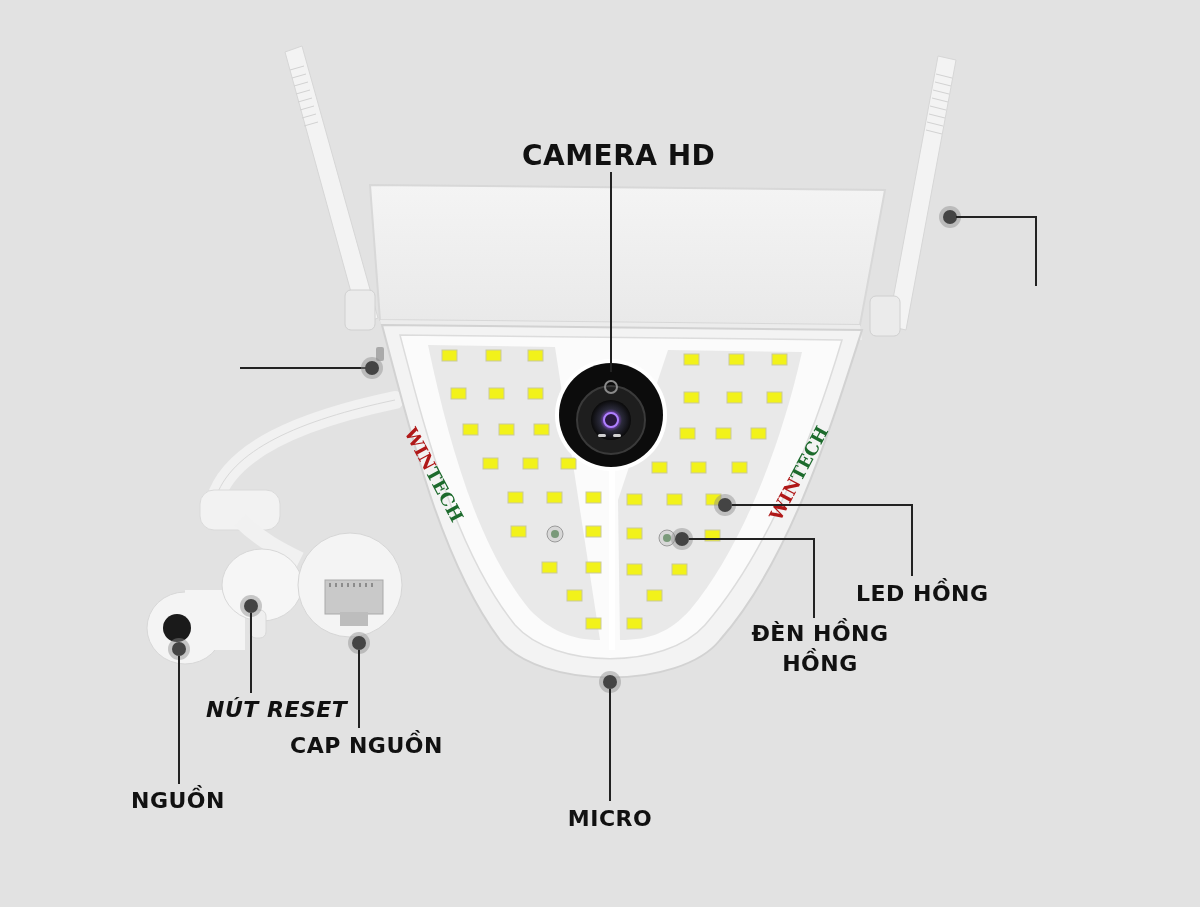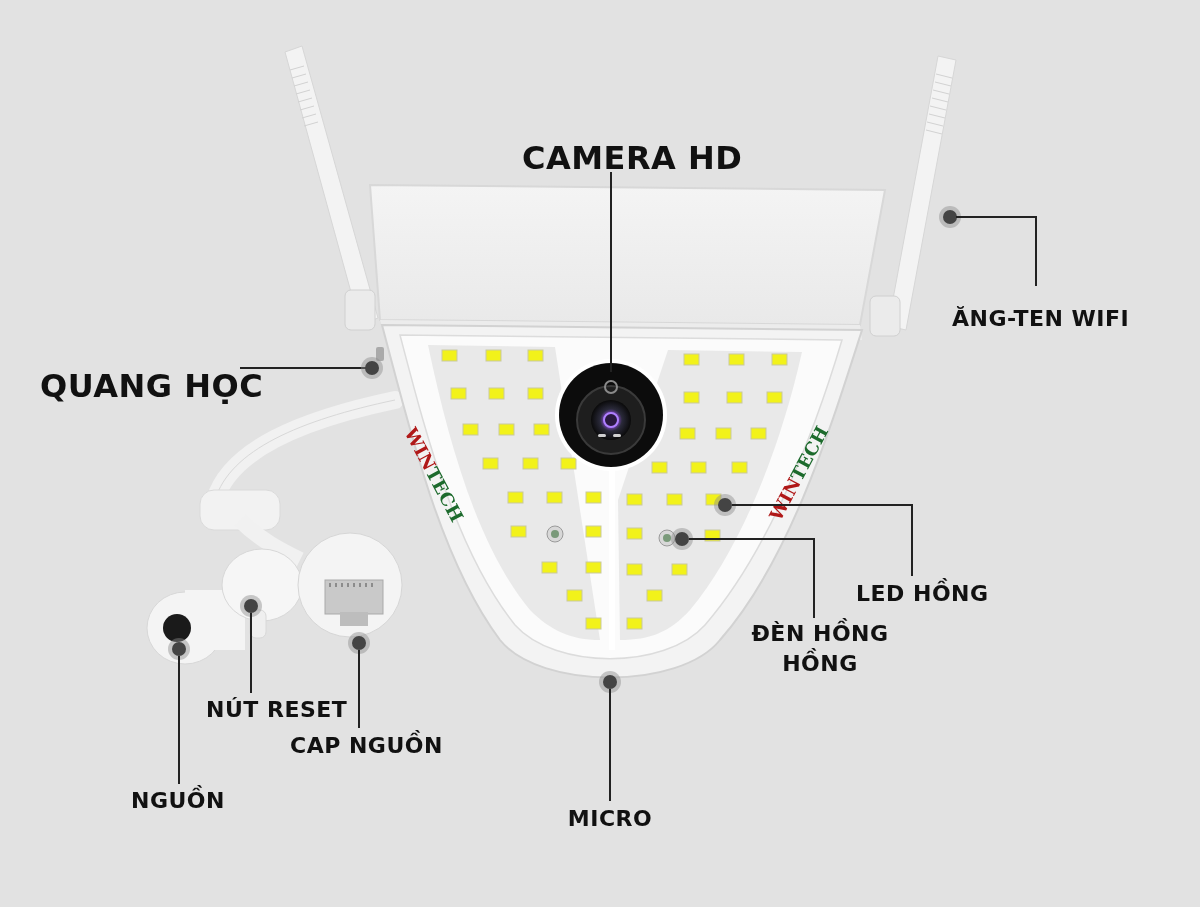--- a/index.html
+++ b/index.html
@@ -1,19 +1,19 @@
 <!DOCTYPE html>
 <html><head>
 <meta charset="utf-8">
 <style>
   html, body { margin: 0; padding: 0; }
   body { width: 1200px; height: 907px; background: #e2e2e2; position: relative; overflow: hidden;
          font-family: "DejaVu Sans", sans-serif; }
   .stage { position: absolute; left: 0; top: 0; width: 1200px; height: 907px; }
-  .label { position: absolute; color: #111; font-weight: bold; font-size: 32px; letter-spacing: 0.5px; white-space: nowrap; line-height: 1.25; }
+  .label { position: absolute; color: #111; font-weight: bold; font-size: 28px; letter-spacing: 0.5px; white-space: nowrap; line-height: 1.25; }
   .label.sm { font-size: 22px; }
   .label.right { text-align: right; }
   .label.center { text-align: center; }
   .line { position: absolute; background: #222; }
   .dot { position: absolute; width: 14px; height: 14px; border-radius: 50%; background: #444;
          box-shadow: 0 0 0 4px rgba(140,140,140,0.45); }
   svg { position: absolute; left: 0; top: 0; }
 </style>
 </head>
 <body>
@@ -185,23 +185,21 @@
 
     <rect x="376" y="347" width="8" height="14" rx="2" fill="#aaaaaa"></rect>
   </svg>
 
   <div class="label center" style="left:522px; top:138px;">CAMERA HD</div>
   <div class="line" style="left:610px; top:172px; width:2px; height:200px;"></div>
 
   <div class="dot" style="left:943px; top:210px;"></div>
   <div class="line" style="left:956px; top:216px; width:80px; height:2px;"></div>
   <div class="line" style="left:1035px; top:216px; width:2px; height:70px;"></div>
-  <div class="label sm" style="left:952px; top:305px;">ĂNG-TEN WIFI</div>
-
-  <div class="label right" style="left:40px; top:366px; width:198px;">QUANG HỌC</div>
+
   <div class="line" style="left:240px; top:367px; width:128px; height:2px;"></div>
   <div class="dot" style="left:365px; top:361px;"></div>
 
   <div class="dot" style="left:718px; top:498px;"></div>
   <div class="line" style="left:732px; top:504px; width:180px; height:2px;"></div>
   <div class="line" style="left:911px; top:504px; width:2px; height:72px;"></div>
   <div class="label sm" style="left:856px; top:580px;">LED HỒNG</div>
 
   <div class="dot" style="left:675px; top:532px;"></div>
   <div class="line" style="left:689px; top:538px; width:126px; height:2px;"></div>
@@ -212,19 +210,19 @@
   <div class="dot" style="left:603px; top:675px;"></div>
   <div class="line" style="left:609px; top:689px; width:2px; height:112px;"></div>
   <div class="label sm center" style="left:550px; top:805px; width:120px;">MICRO</div>
 
   <div class="dot" style="left:172px; top:642px;"></div>
   <div class="line" style="left:178px; top:656px; width:2px; height:128px;"></div>
   <div class="label sm" style="left:131px; top:787px;">NGUỒN</div>
 
   <div class="dot" style="left:244px; top:599px;"></div>
   <div class="line" style="left:250px; top:613px; width:2px; height:80px;"></div>
-  <div class="label sm" style="left:206px; top:696px;">NÚT RESET</div>
+  <div class="label sm" style="left:206px; top:696px;font-style:italic;">NÚT RESET</div>
 
   <div class="dot" style="left:352px; top:636px;"></div>
   <div class="line" style="left:358px; top:650px; width:2px; height:78px;"></div>
   <div class="label sm" style="left:290px; top:732px;">CAP NGUỒN</div>
 
 </div>
 
 </body></html>

